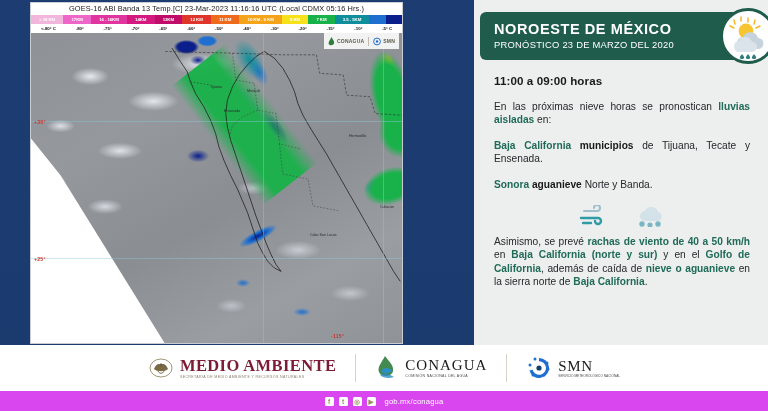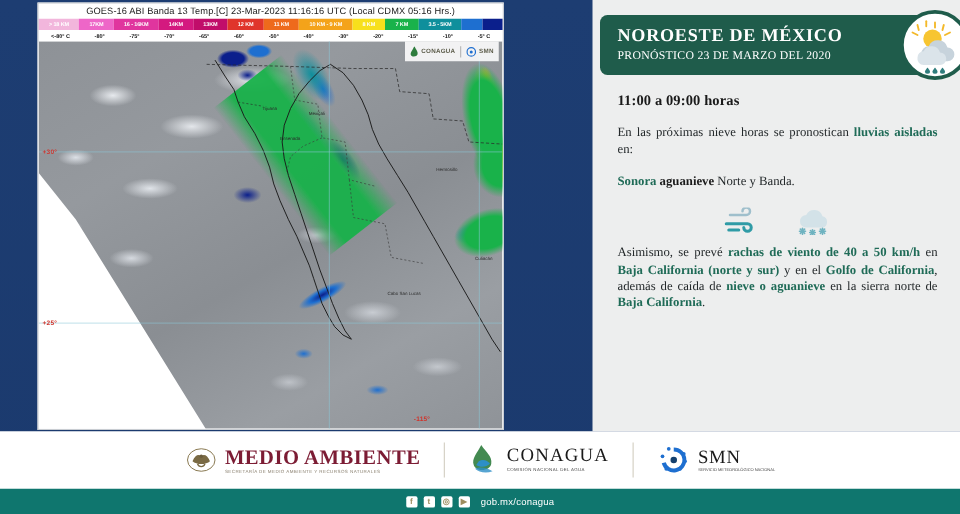--- a/index.html
+++ b/index.html
@@ -125,21 +125,20 @@
     letter-spacing: .2px;
   }
   #sat-watermark .wmsep { width:1px; height:9px; background:#bbb; }
 
   
   #text-panel {
     position: absolute; left: 474px; top: 0;
     width: 294px; height: 345px;
     background: #edeeee;
     padding: 0;
-    font-family: Liberation Serif, serif;
   }
   #banner {
     position: relative;
     margin: 12px 0 0 6px;
     height: 48px;
     background: #1f5c4b;
     border-radius: 6px 24px 24px 6px;
     display: flex; flex-direction: column;
     justify-content: center;
     padding-left: 14px;
@@ -208,21 +207,21 @@
   #cg-text .t2 { font-size: 3.5px; color: #4a4a4a; letter-spacing: .3px; line-height: 6px; }
   #smn-text .t1 {
     font-family: "Liberation Serif", serif;
     font-size: 15px; color: #1a1a1a; letter-spacing: .6px; line-height: 16px;
   }
   #smn-text .t2 { font-size: 3.2px; color: #4a4a4a; line-height: 4.4px; }
 
   #footer-bar {
     position: absolute; left: 0; bottom: 0;
     width: 768px; height: 20px;
-    background: #0f766e;
+    background: #d946ef;
     display: flex; align-items: center; justify-content: center;
     gap: 5px;
   }
   #footer-bar .sico {
     width: 9px; height: 9px; border-radius: 1.5px;
     background: #ffffff;
     display: flex; align-items: center; justify-content: center;
     font-size: 6.5px; color: #9d8d5f; font-weight: bold;
     line-height: 9px;
   }
@@ -407,20 +406,22 @@
           </g>
         </svg>
       </div>
     </div>
 
     <div id="body-text">
       <div id="time-heading">11:00 a 09:00 horas</div>
 
       <p class="para"><span>En las próximas nieve horas se pronostican </span><span class="g">lluvias aisladas</span><span> en:</span></p>
 
+      <p class="para"><span class="g">Baja California</span>
+        <span class="bk">municipios</span><span> de Tijuana, Tecate y Ensenada.</span></p>
 
       <p class="para"><span class="g">Sonora</span>
         <span class="bk">aguanieve</span><span> Norte y Banda.</span></p>
 
       <div id="icon-row">
         <svg width="30" height="22" viewBox="0 0 30 22">
           <g fill="none" stroke="#9fbfcc" stroke-width="2" stroke-linecap="round">
             <path d="M7 6 H20 a3 3 0 1 0 -3 -3"></path>
           </g>
           <g fill="none" stroke="#2f9ba6" stroke-width="2.4" stroke-linecap="round">

